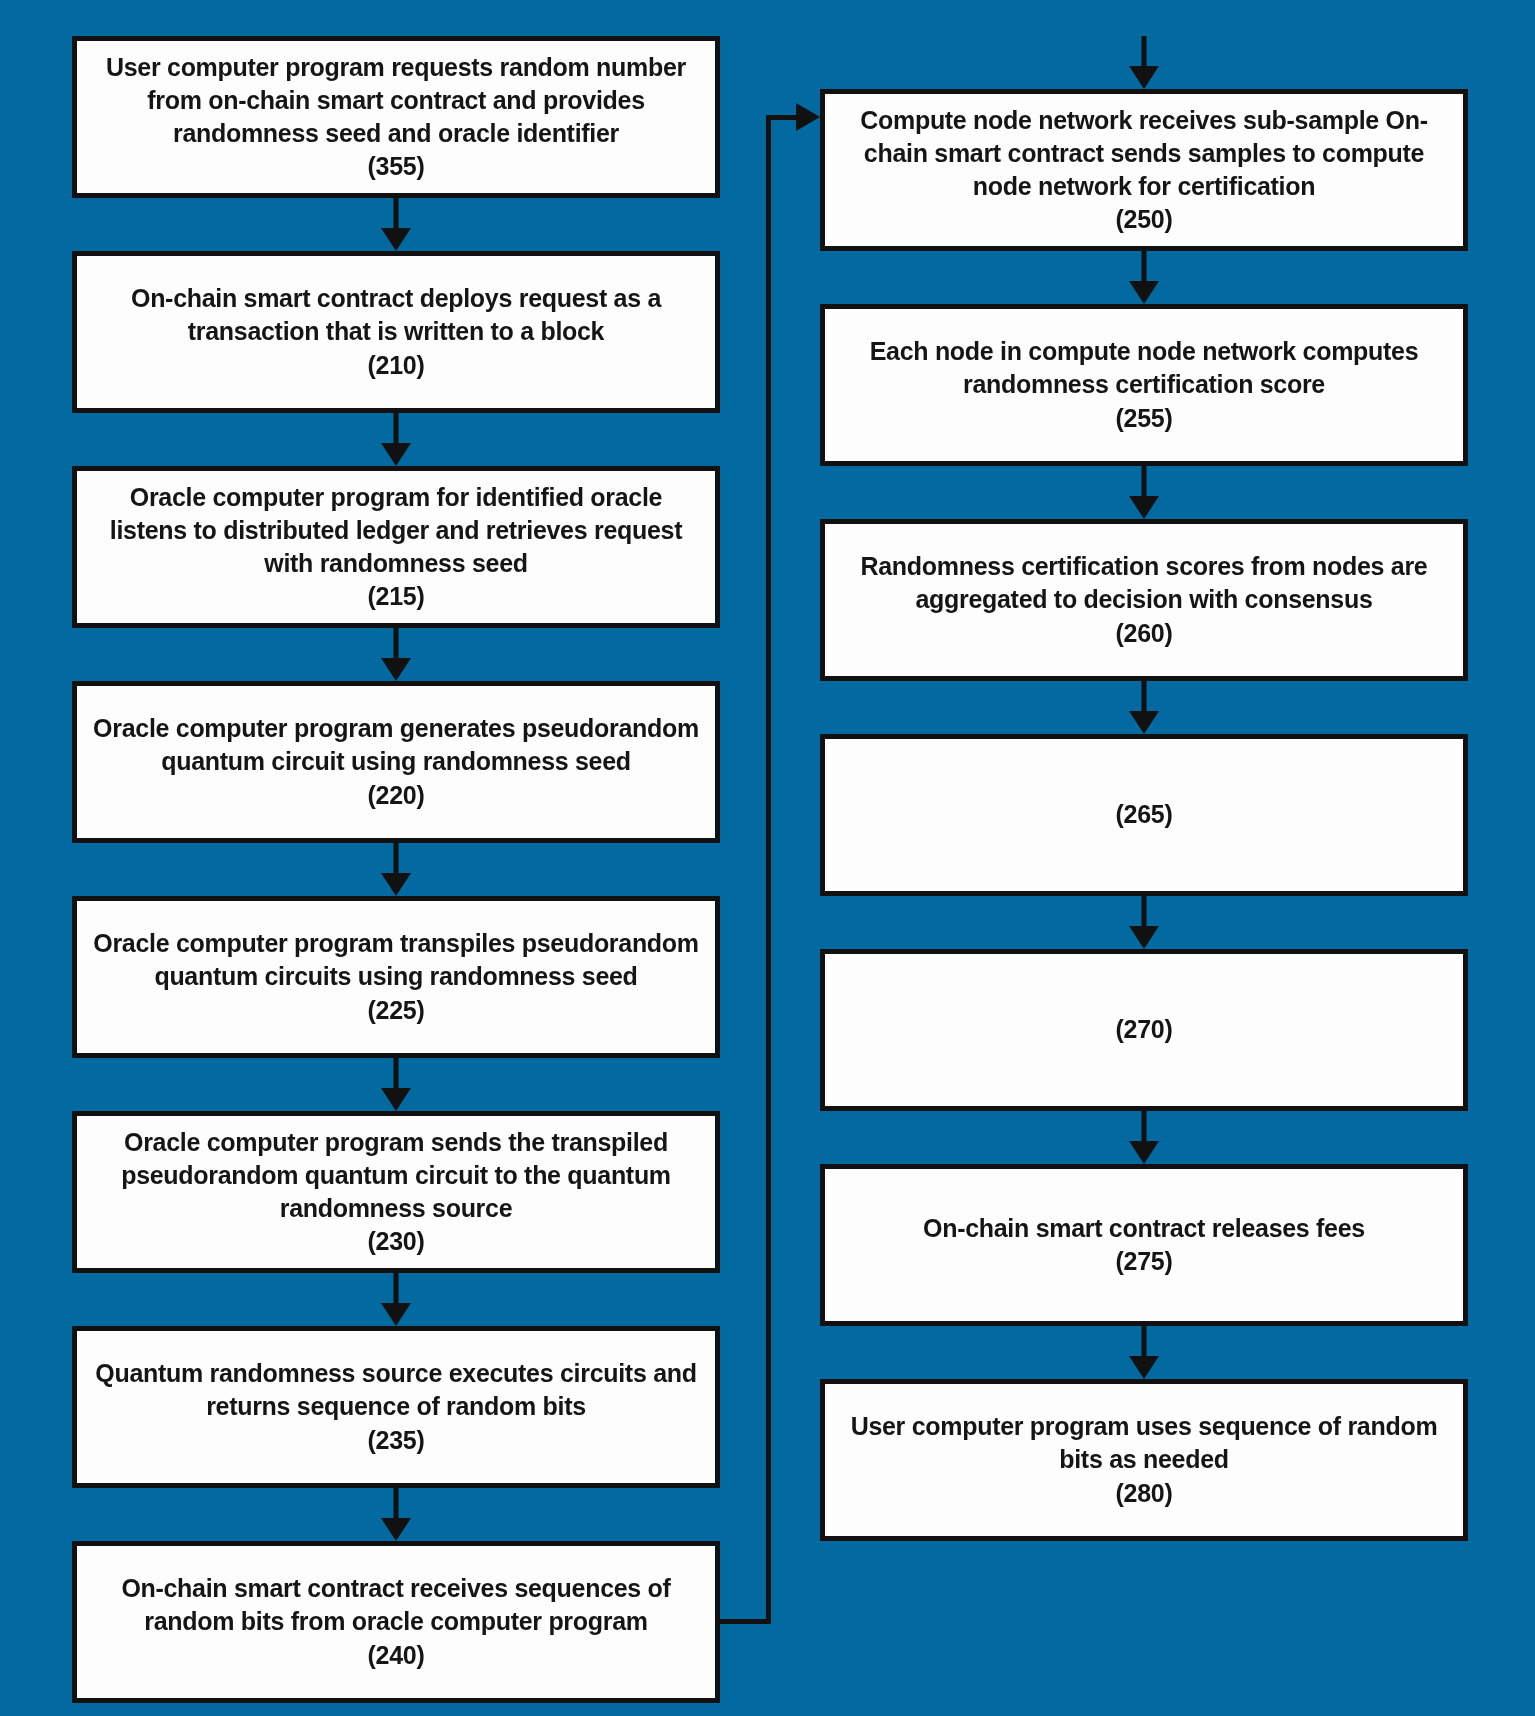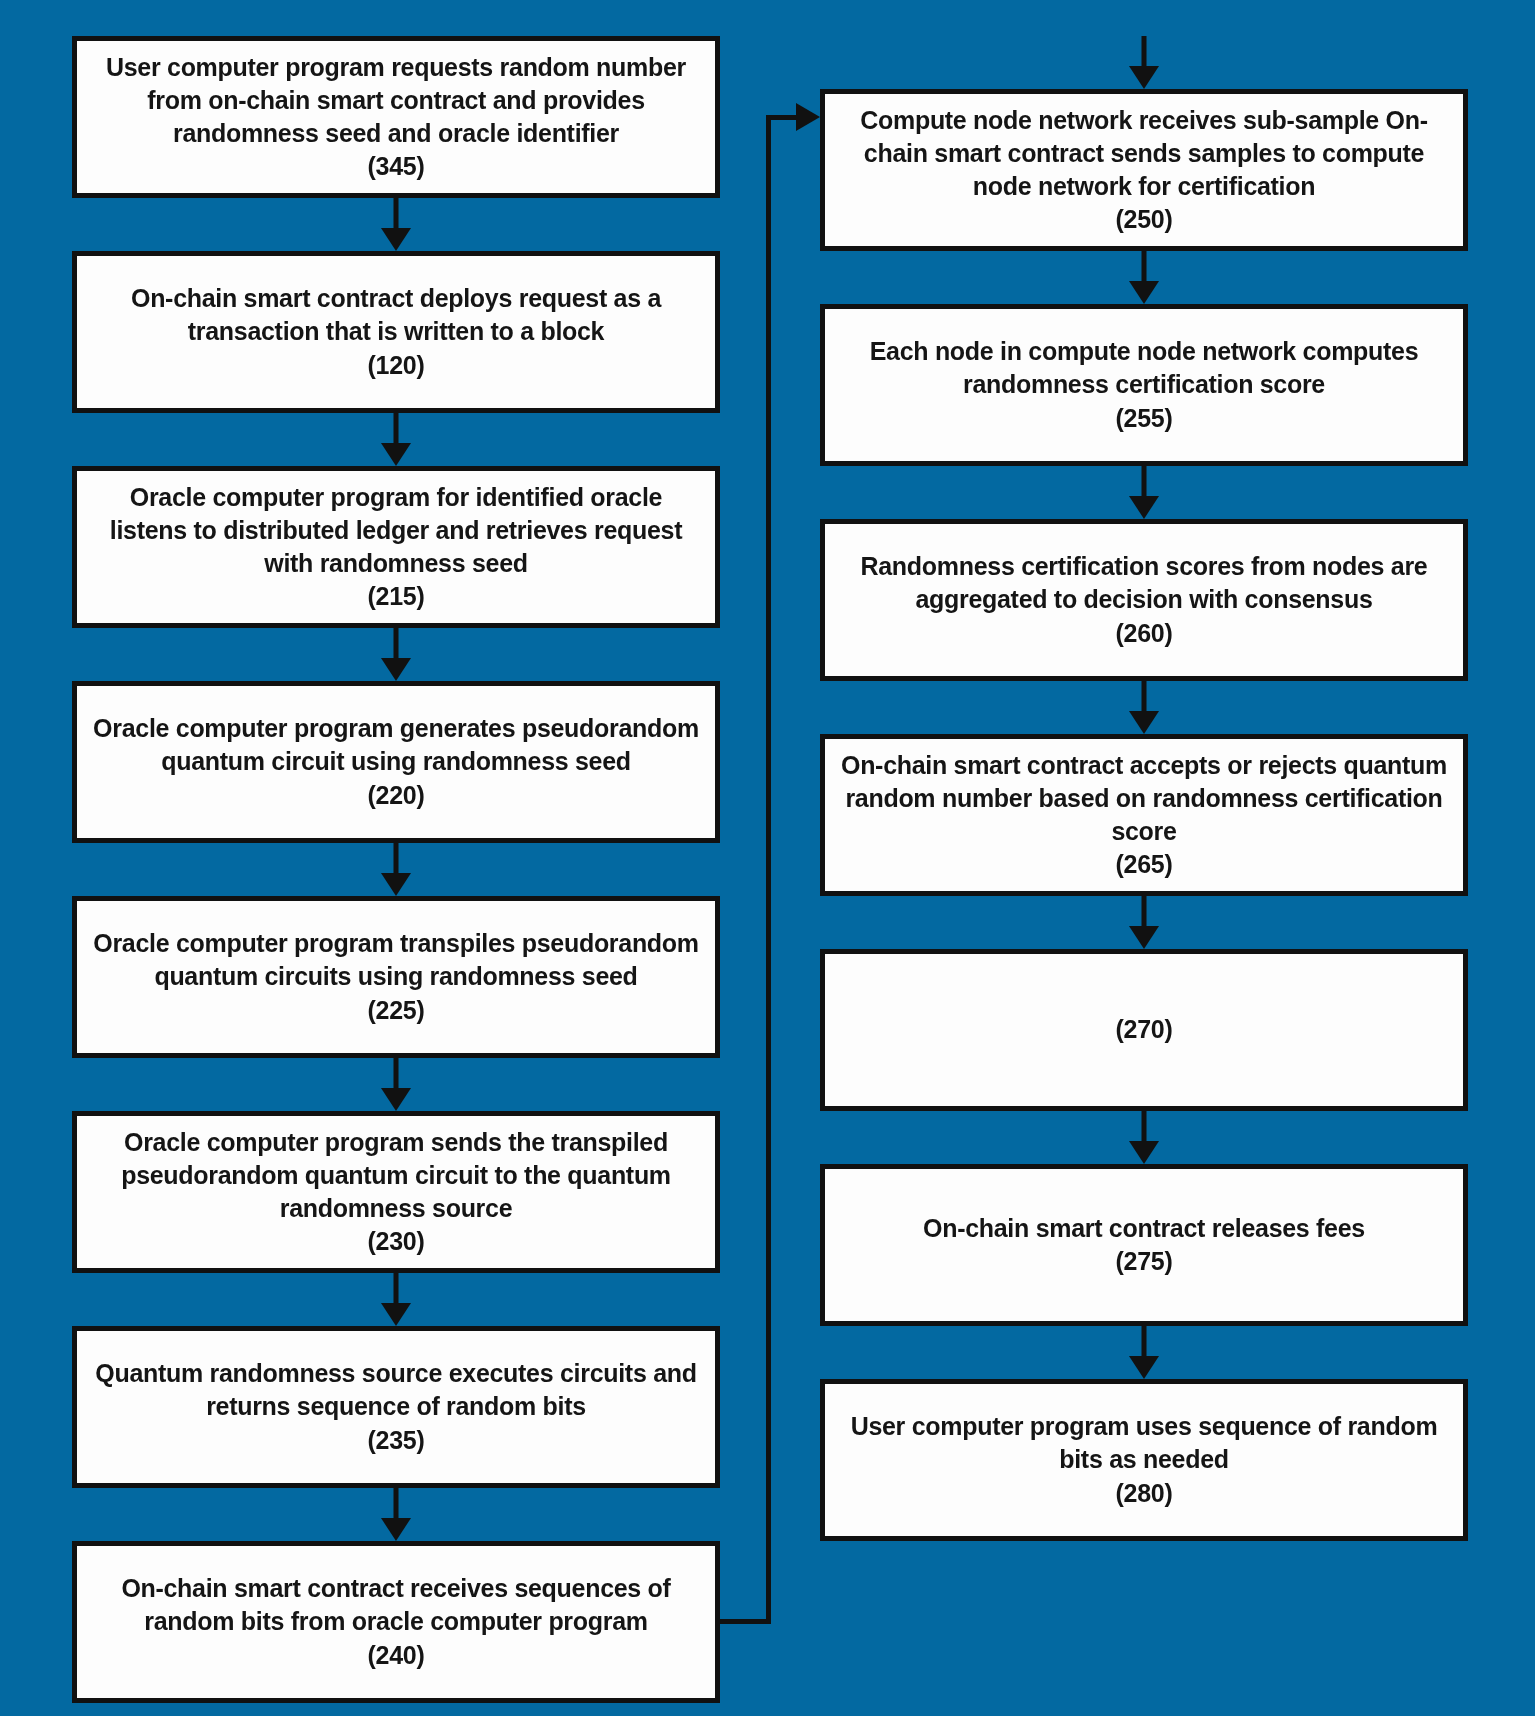--- a/index.html
+++ b/index.html
@@ -92,29 +92,29 @@
   }
 </style>
 </head>
 <body>
 
 <div id="canvas">
 
   <div class="col" id="left-col">
     <div class="box">
       <div class="box-text">User computer program requests random number from on-chain smart contract and provides randomness seed and oracle identifier</div>
-      <div class="box-ref">(345)</div>
+      <div class="box-ref">(355)</div>
     </div>
     <div class="arrow">
         <div class="shaft"></div>
         <div class="head"></div>
       </div>
     <div class="box">
       <div class="box-text">On-chain smart contract deploys request as a transaction that is written to a block</div>
-      <div class="box-ref">(120)</div>
+      <div class="box-ref">(210)</div>
     </div>
     <div class="arrow">
         <div class="shaft"></div>
         <div class="head"></div>
       </div>
     <div class="box">
       <div class="box-text">Oracle computer program for identified oracle listens to distributed ledger and retrieves request with randomness seed</div>
       <div class="box-ref">(215)</div>
     </div>
     <div class="arrow">
@@ -182,21 +182,20 @@
       </div>
     <div class="box">
       <div class="box-text">Randomness certification scores from nodes are aggregated to decision with consensus</div>
       <div class="box-ref">(260)</div>
     </div>
     <div class="arrow">
         <div class="shaft"></div>
         <div class="head"></div>
       </div>
     <div class="box">
-      <div class="box-text">On-chain smart contract accepts or rejects quantum random number based on randomness certification score</div>
       <div class="box-ref">(265)</div>
     </div>
     <div class="arrow">
         <div class="shaft"></div>
         <div class="head"></div>
       </div>
     <div class="box">
       <div class="box-ref">(270)</div>
     </div>
     <div class="arrow">

